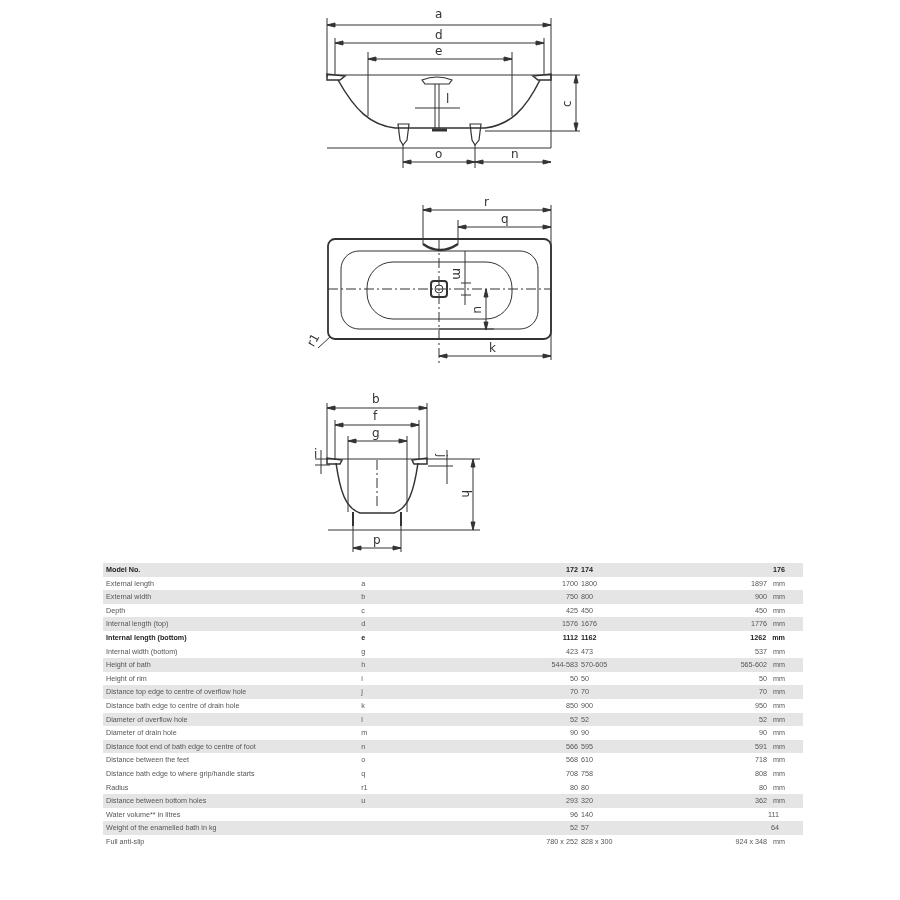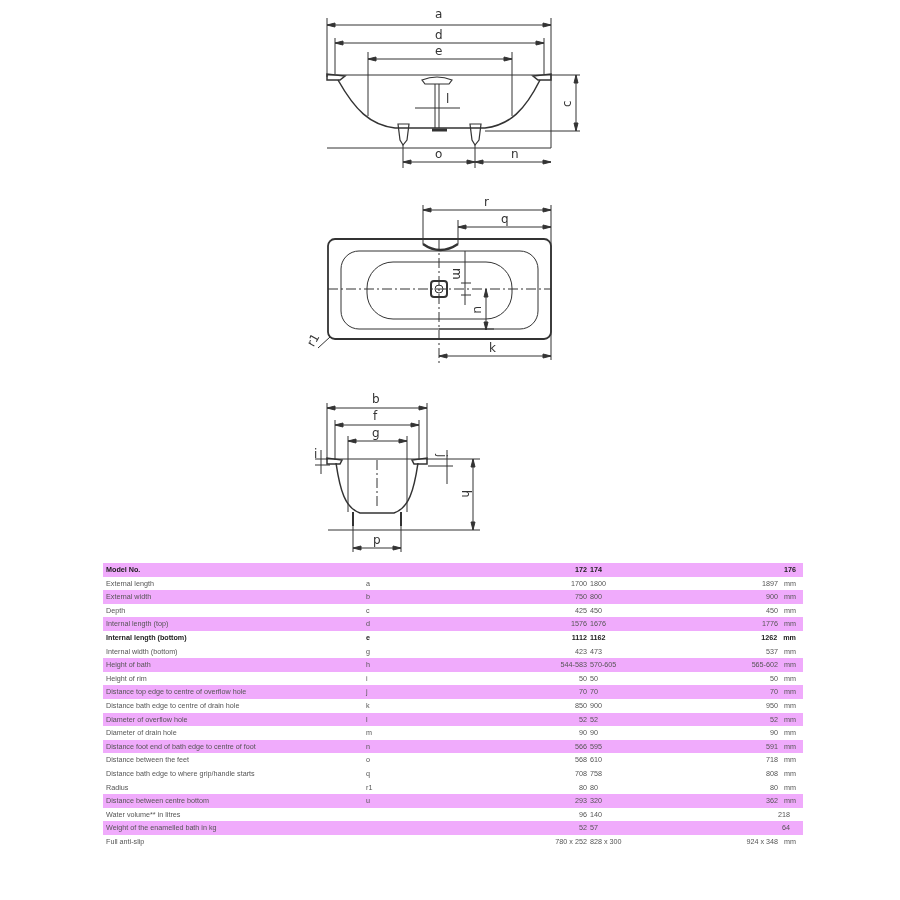--- a/index.html
+++ b/index.html
@@ -2,26 +2,26 @@
 <html><head>
 <meta charset="utf-8">
 <style>
   html, body { margin:0; padding:0; background:#ffffff; }
   body { width:900px; height:900px; position:relative; overflow:hidden; font-family:"Liberation Sans", sans-serif; color:#333; }
   .drawing { position:absolute; left:0; top:0; width:900px; height:560px; }
   .drawing svg { position:absolute; left:0; top:0; }
   .dim-label { font-family:"DejaVu Sans", sans-serif; font-size:12px; fill:#333; }
   .spec-table { position:absolute; left:103px; top:563px; width:700px; border-collapse:collapse; font-size:7.2px; }
   .spec-table tr { height:13.6px; }
-  .spec-table tr.stripe { background:#f0abfc; }
+  .spec-table tr.stripe { background:#e5e5e5; }
   .spec-table td { padding:0 0 0 3px; white-space:nowrap; color:#555; line-height:13.6px; }
   .spec-table td.sym { width:80px; text-align:left; padding-left:0; }
   .spec-table td.c1 { width:100px; text-align:right; }
   .spec-table td.c2 { width:77px; text-align:left; }
-  .spec-table td.c3 { width:89px; text-align:right; padding-right:7px; }
+  .spec-table td.c3 { width:89px; text-align:right; padding-right:18px; }
   .spec-table td.lbl { width:215px; }
   .spec-table tr.bold td { font-weight:bold; color:#222; }
   .unit { margin-left:6px; }
 </style>
 </head>
 <body>
 
 <div class="drawing">
   <svg width="900" height="560" viewBox="0 0 900 560" fill="none" stroke="#333" stroke-width="1">
 
@@ -314,32 +314,32 @@
         <td class="c3"><span>808</span><span class="unit">mm</span></td>
       </tr>
       <tr>
         <td class="lbl">Radius</td>
         <td class="sym">r1</td>
         <td class="c1">80</td>
         <td class="c2">80</td>
         <td class="c3"><span>80</span><span class="unit">mm</span></td>
       </tr>
       <tr class="stripe">
-        <td class="lbl">Distance between centre bottom</td>
+        <td class="lbl">Distance between bottom holes</td>
         <td class="sym">u</td>
         <td class="c1">293</td>
         <td class="c2">320</td>
         <td class="c3"><span>362</span><span class="unit">mm</span></td>
       </tr>
       <tr>
         <td class="lbl">Water volume** in litres</td>
         <td class="sym"></td>
         <td class="c1">96</td>
         <td class="c2">140</td>
-        <td class="c3"><span>218</span><span class="unit"></span></td>
+        <td class="c3"><span>111</span><span class="unit"></span></td>
       </tr>
       <tr class="stripe">
         <td class="lbl">Weight of the enamelled bath in kg</td>
         <td class="sym"></td>
         <td class="c1">52</td>
         <td class="c2">57</td>
         <td class="c3"><span>64</span><span class="unit"></span></td>
       </tr>
       <tr>
         <td class="lbl">Full anti-slip</td>

